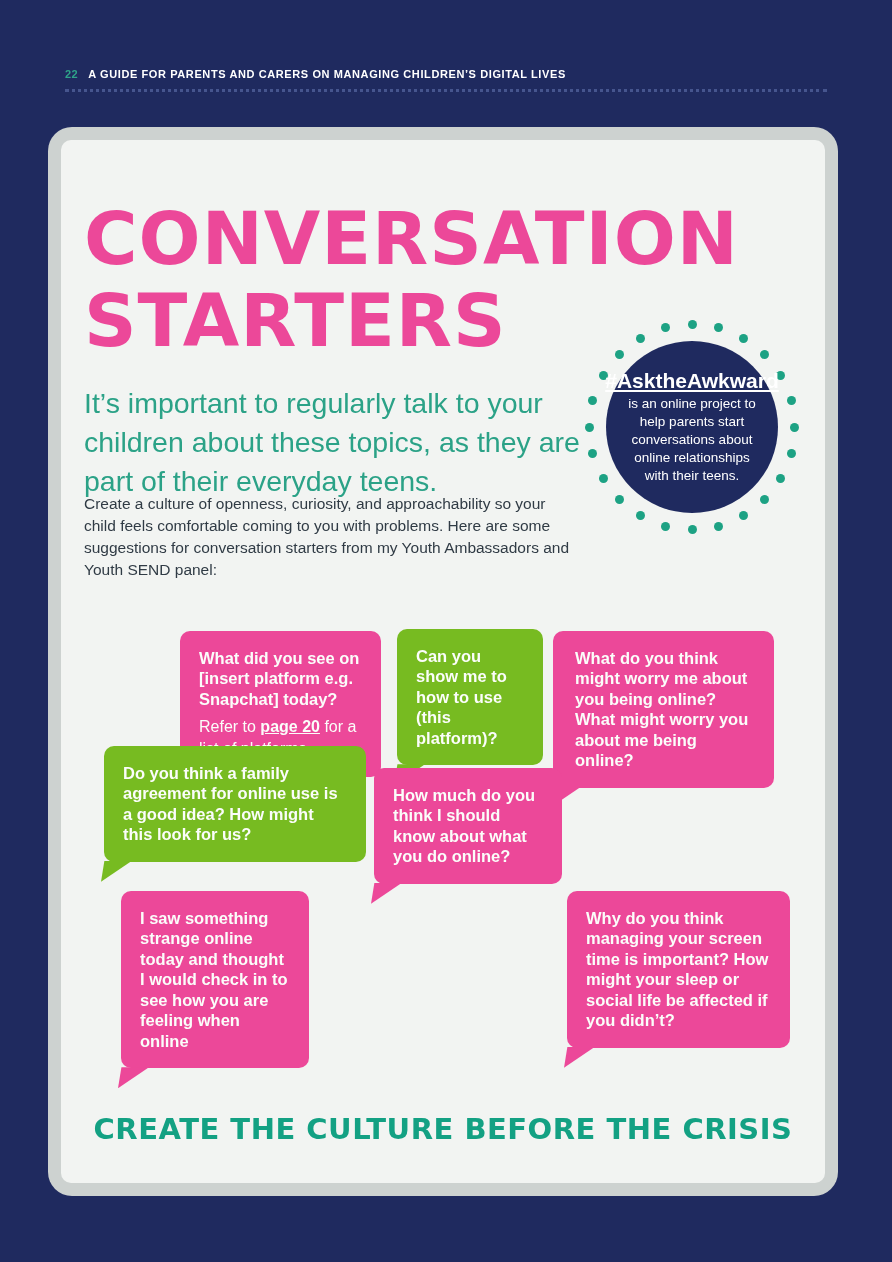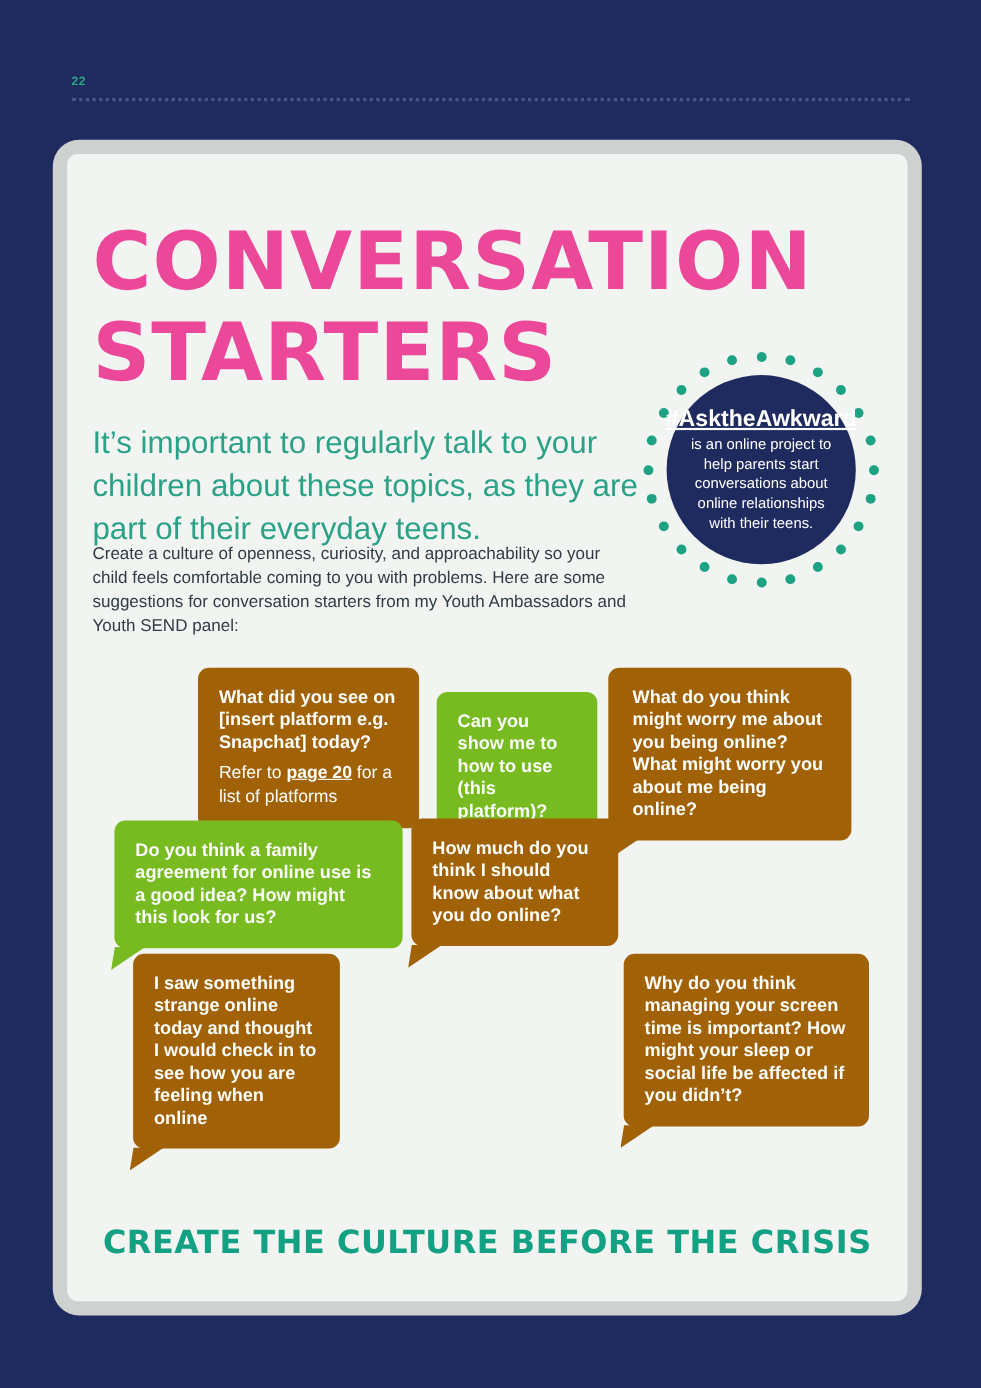--- a/index.html
+++ b/index.html
@@ -112,21 +112,21 @@
     line-height: 1.24;
   }
   .bubble::after {
     content: "";
     position: absolute;
     top: 100%; margin-top: -1px; left: -3px;
     width: 31px; height: 21px;
     background-color: inherit;
     clip-path: polygon(11% 0, 100% 0, 0 100%);
   }
-  .bubble.teal  { background-color: #a16207; }
+  .bubble.teal  { background-color: #ec4899; margin-top: 24px; }
   .bubble.green { background-color: #77BB21; }
 
   .bubble-note {
     font-weight: normal;
     font-size: 16px;
     line-height: 1.35;
     margin-top: 7px;
   }
   .bubble-note .ref-link {
     font-weight: bold;
@@ -155,20 +155,21 @@
     letter-spacing: .5px;
   }
 </style>
 </head>
 <body>
 
 <div class="page">
 
   <div class="top-header">
     <span class="page-number">22</span>
+    <span class="guide-title">A GUIDE FOR PARENTS AND CARERS ON MANAGING CHILDREN’S DIGITAL LIVES</span>
   </div>
   <div class="dotted-rule"></div>
 
   <div class="card">
     <div class="card-inner"></div>
   </div>
 
   <h1 class="main-title"><span>CONVERSATION</span><br><span>STARTERS</span></h1>
 
   <p class="subtitle">It’s important to regularly talk to your children about these topics, as they are part of their everyday teens.</p>

